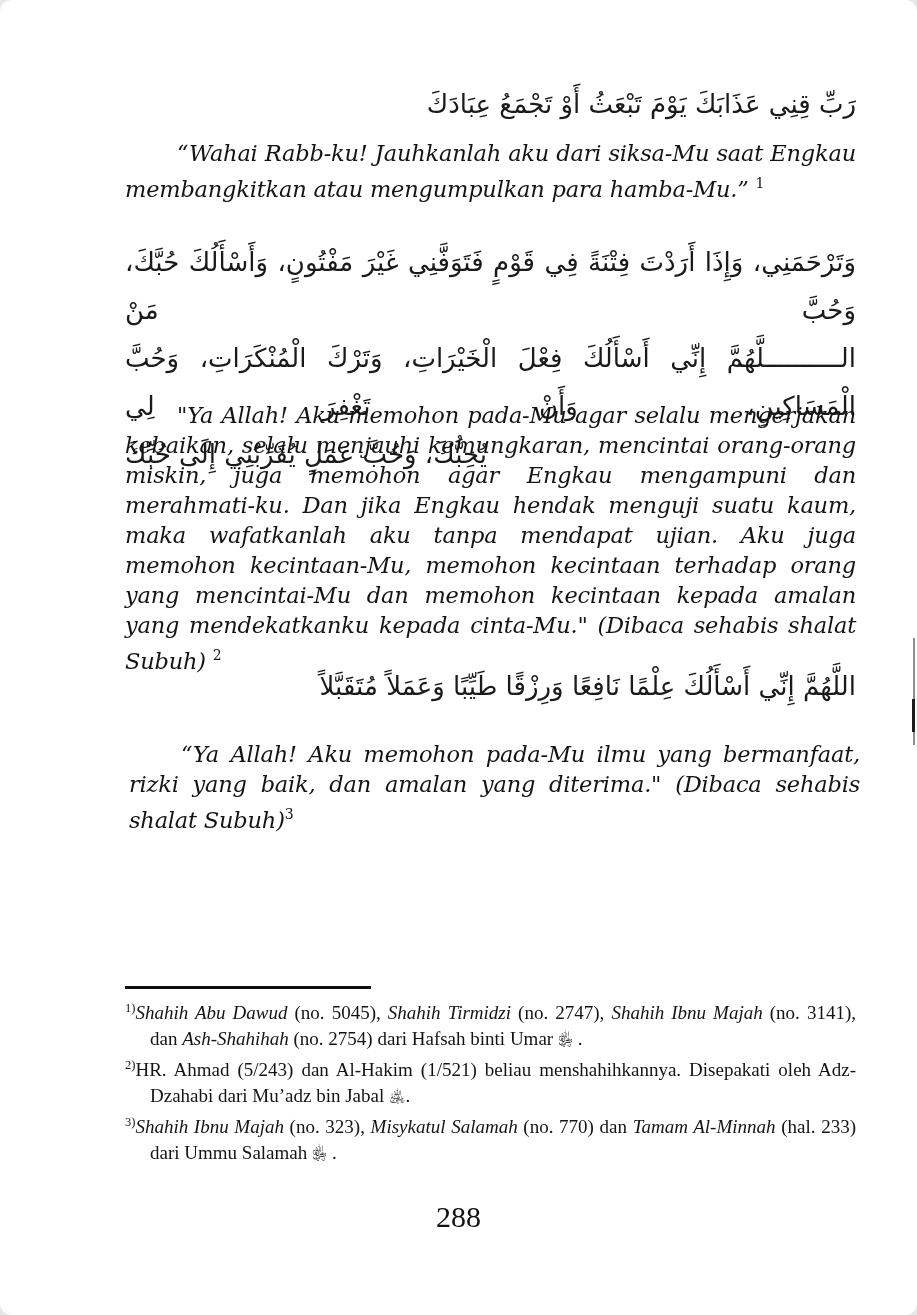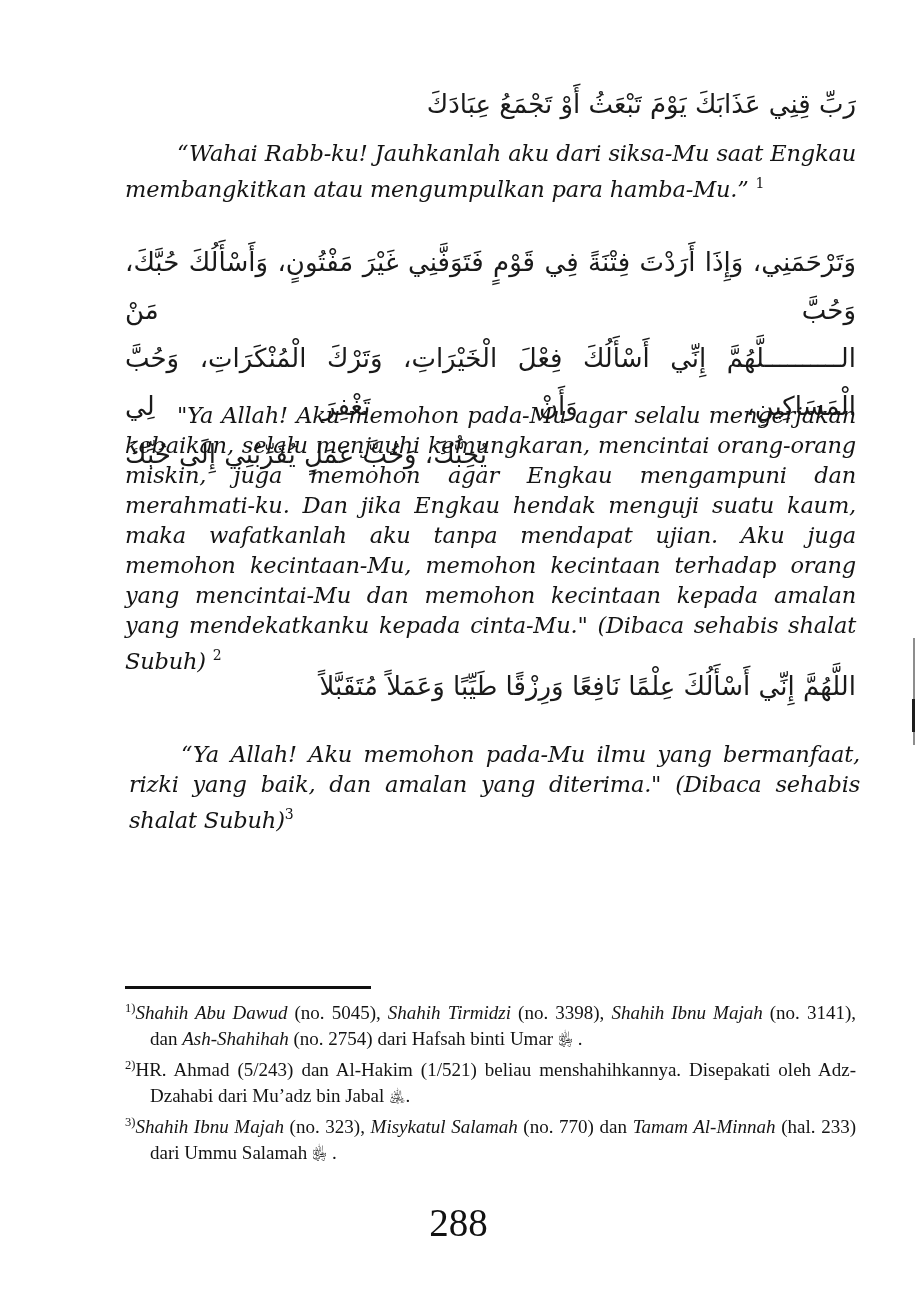--- a/index.html
+++ b/index.html
@@ -3,20 +3,21 @@
 <meta charset="utf-8">
 <style>
   html,body{margin:0;padding:0;background:#e8e8e8;}
   .page{
     position:relative;
     width:917px;height:1315px;
     margin:0 auto;
     background:#ffffff;
     color:#141414;
     overflow:hidden;
+    border-radius:12px;
   }
   .sec{position:absolute;left:125px;width:731px;}
 
   
   .arabic{
     font-family:"DejaVu Sans",sans-serif;
     direction:rtl;
     font-size:26px;
     line-height:48px;
     color:#1a1a1a;
@@ -67,21 +68,21 @@
   .seg-sym{
     font-family:"DejaVu Sans",sans-serif;
     font-size:15px;
   }
 
   
   .page-number{
     position:absolute;left:0;right:0;top:1200px;
     text-align:center;
     font-family:"Liberation Serif",serif;
-    font-size:39px;
+    font-size:30px;
     color:#111;
   }
 
   
   .artifact-gray{
     position:absolute;left:913px;top:638px;
     width:2px;height:107px;background:#8d8d8d;
   }
   .artifact-dark{
     position:absolute;left:912px;top:699px;
@@ -107,21 +108,21 @@
 
   <div class="sec arabic ar-right" style="top:662px">اللَّهُمَّ إِنِّي أَسْأَلُكَ عِلْمًا نَافِعًا وَرِزْقًا طَيِّبًا وَعَمَلاً مُتَقَبَّلاً</div>
 
   <p class="sec para" style="top:735px;margin:4px"><span>“Ya Allah! Aku memohon pada-Mu ilmu yang bermanfaat, rizki yang baik, dan amalan yang diterima." (Dibaca sehabis shalat Subuh)</span><sup class="seg-sup">3</sup></p>
 
 
   <div class="fn-sep"></div>
 
   <div class="footnotes">
     <div class="footnote">
-      <sup class="fn-marker">1)</sup><span><span class="seg-it">Shahih Abu Dawud</span><span> (no. 5045), </span><span class="seg-it">Shahih Tirmidzi</span><span> (no. 3398), </span><span class="seg-it">Shahih Ibnu Majah</span><span> (no. 3141), dan </span><span class="seg-it">Ash-Shahihah</span><span> (no. 2754) dari Hafsah binti Umar </span><span class="seg-sym">﵂</span><span> .</span></span>
+      <sup class="fn-marker">1)</sup><span><span class="seg-it">Shahih Abu Dawud</span><span> (no. 5045), </span><span class="seg-it">Shahih Tirmidzi</span><span> (no. 2747), </span><span class="seg-it">Shahih Ibnu Majah</span><span> (no. 3141), dan </span><span class="seg-it">Ash-Shahihah</span><span> (no. 2754) dari Hafsah binti Umar </span><span class="seg-sym">﵂</span><span> .</span></span>
     </div>
     <div class="footnote">
       <sup class="fn-marker">2)</sup><span><span>HR. Ahmad (5/243) dan Al-Hakim (1/521) beliau menshahihkannya. Disepakati oleh Adz-Dzahabi dari Mu’adz bin Jabal </span><span class="seg-sym">﵁</span><span>.</span></span>
     </div>
     <div class="footnote">
       <sup class="fn-marker">3)</sup><span><span class="seg-it">Shahih Ibnu Majah</span><span> (no. 323), </span><span class="seg-it">Misykatul Salamah</span><span> (no. 770) dan </span><span class="seg-it">Tamam Al-Minnah</span><span> (hal. 233) dari Ummu Salamah </span><span class="seg-sym">﵂</span><span> .</span></span>
     </div>
   </div>
 
   <div class="page-number">288</div>

